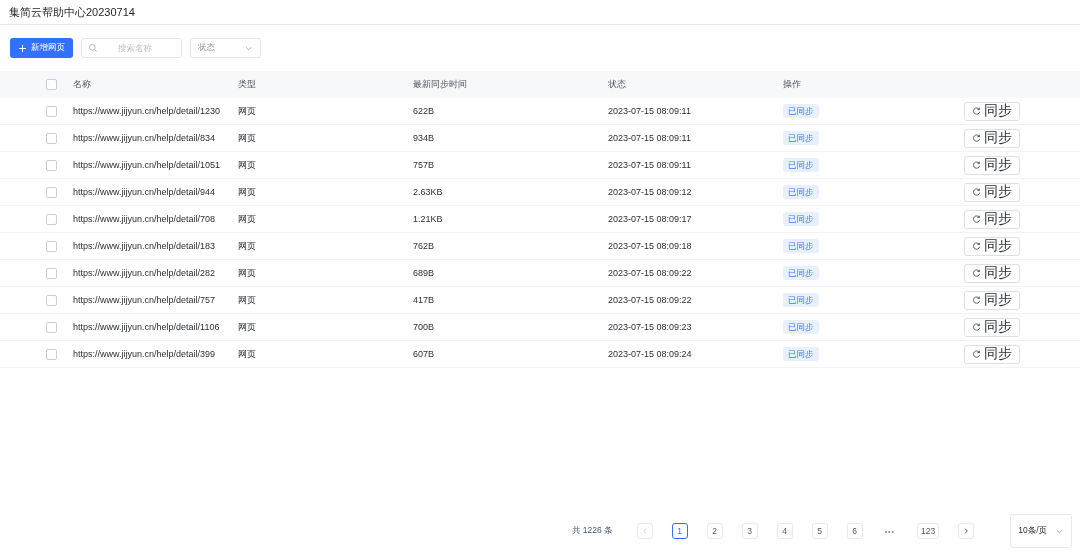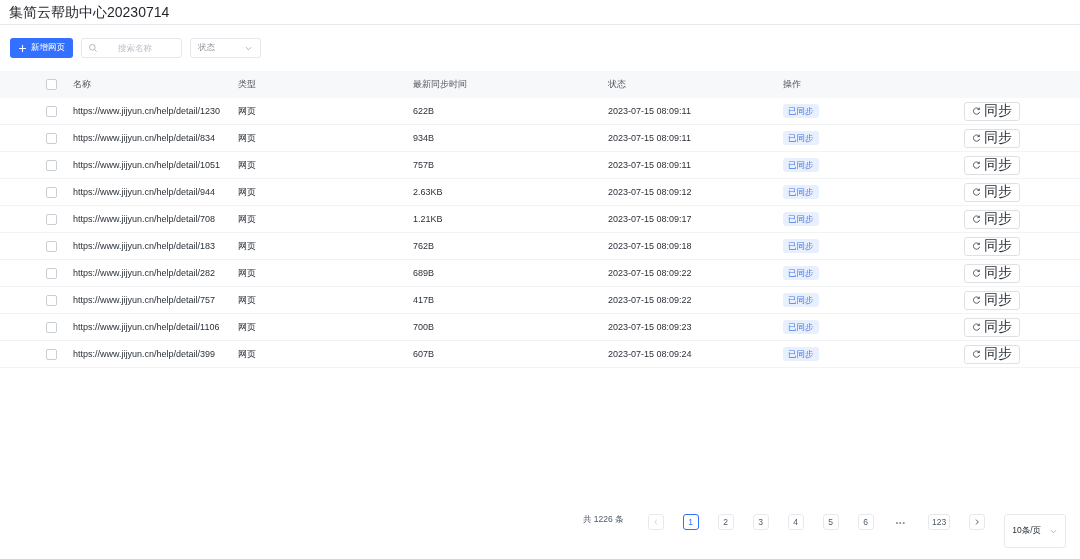--- a/index.html
+++ b/index.html
@@ -16,21 +16,21 @@
   *{box-sizing:border-box;margin:0;padding:0;}
   html,body{width:1080px;height:559px;overflow:hidden;}
   body{
     font-family:"Liberation Sans","DejaVu Sans",sans-serif;
     background:#fff;color:var(--text-dark);font-size:9px;position:relative;
   }
   
   .page-header{
     padding:6px 10px 5px 9px;border-bottom:1px solid #e9eaee;
   }
-  .page-title{font-size:14px;color:#1f2329;line-height:13px;}
+  .page-title{font-size:11px;color:#1f2329;line-height:13px;}
   
   .toolbar{display:flex;align-items:center;gap:8px;padding:13px 10px 9px 10px;margin-bottom:4px;}
   .btn-primary{
     display:inline-flex;align-items:center;gap:4px;height:20px;padding:0 8px;
     background:var(--primary);color:#fff;border:none;border-radius:3px;
     font-size:8.5px;cursor:pointer;font-family:inherit;
   }
   .search-box{
     width:101px;height:20px;border:1px solid var(--border);border-radius:3px;
     display:flex;align-items:center;padding:0 6px;gap:20px;background:#fff;
@@ -64,35 +64,35 @@
     background:var(--badge-bg);color:var(--badge-text);font-size:8.5px;line-height:1;
   }
   .sync-btn{
     display:inline-flex;align-items:center;justify-content:center;gap:3px;
     height:19px;min-width:50px;padding:0 7px;background:#fff;
     border:1px solid #dee0e3;border-radius:3px;color:var(--text-dark);
     font-size:14px;cursor:pointer;font-family:inherit;text-align:right;
   }
   
   .pagination{
-    position:absolute;right:14px;bottom:11px;
-    display:flex;gap:19px;font-size:8.5px;color:#4e5969;
+    position:absolute;right:8px;bottom:11px;
+    display:flex;align-items:center;gap:19px;font-size:8.5px;color:#4e5969;
   }
   .total{margin-right:5px;color:#4e5969;}
   .page-btn{
     min-width:16px;height:16px;padding:0 3px;border:1px solid #e8e9ec;border-radius:3px;
     display:inline-flex;align-items:center;justify-content:center;
     background:#fff;cursor:pointer;color:#4e5969;
   }
   .page-btn.active{border-color:var(--primary);color:var(--primary);}
   .page-btn.disabled{color:#ccd0d6;cursor:default;}
   .page-btn.ellipsis{border:none;color:#868c96;letter-spacing:1px;font-size:7px;}
   .size-select{
     height:21px;border:1px solid #e8e9ec;border-radius:3px;background:#fff;
-    display:inline-flex;align-items:center;gap:8px;padding:16px 7px;margin-left:0;
+    display:inline-flex;align-items:center;gap:8px;padding:16px 7px;margin-left:17px;
     color:#2b3138;cursor:pointer;
   }
   .icon{display:inline-flex;flex:0 0 auto;}
 </style>
 </head>
 <body>
 
 <div class="page-header">
   <div class="page-title">集简云帮助中心20230714</div>
 </div>

